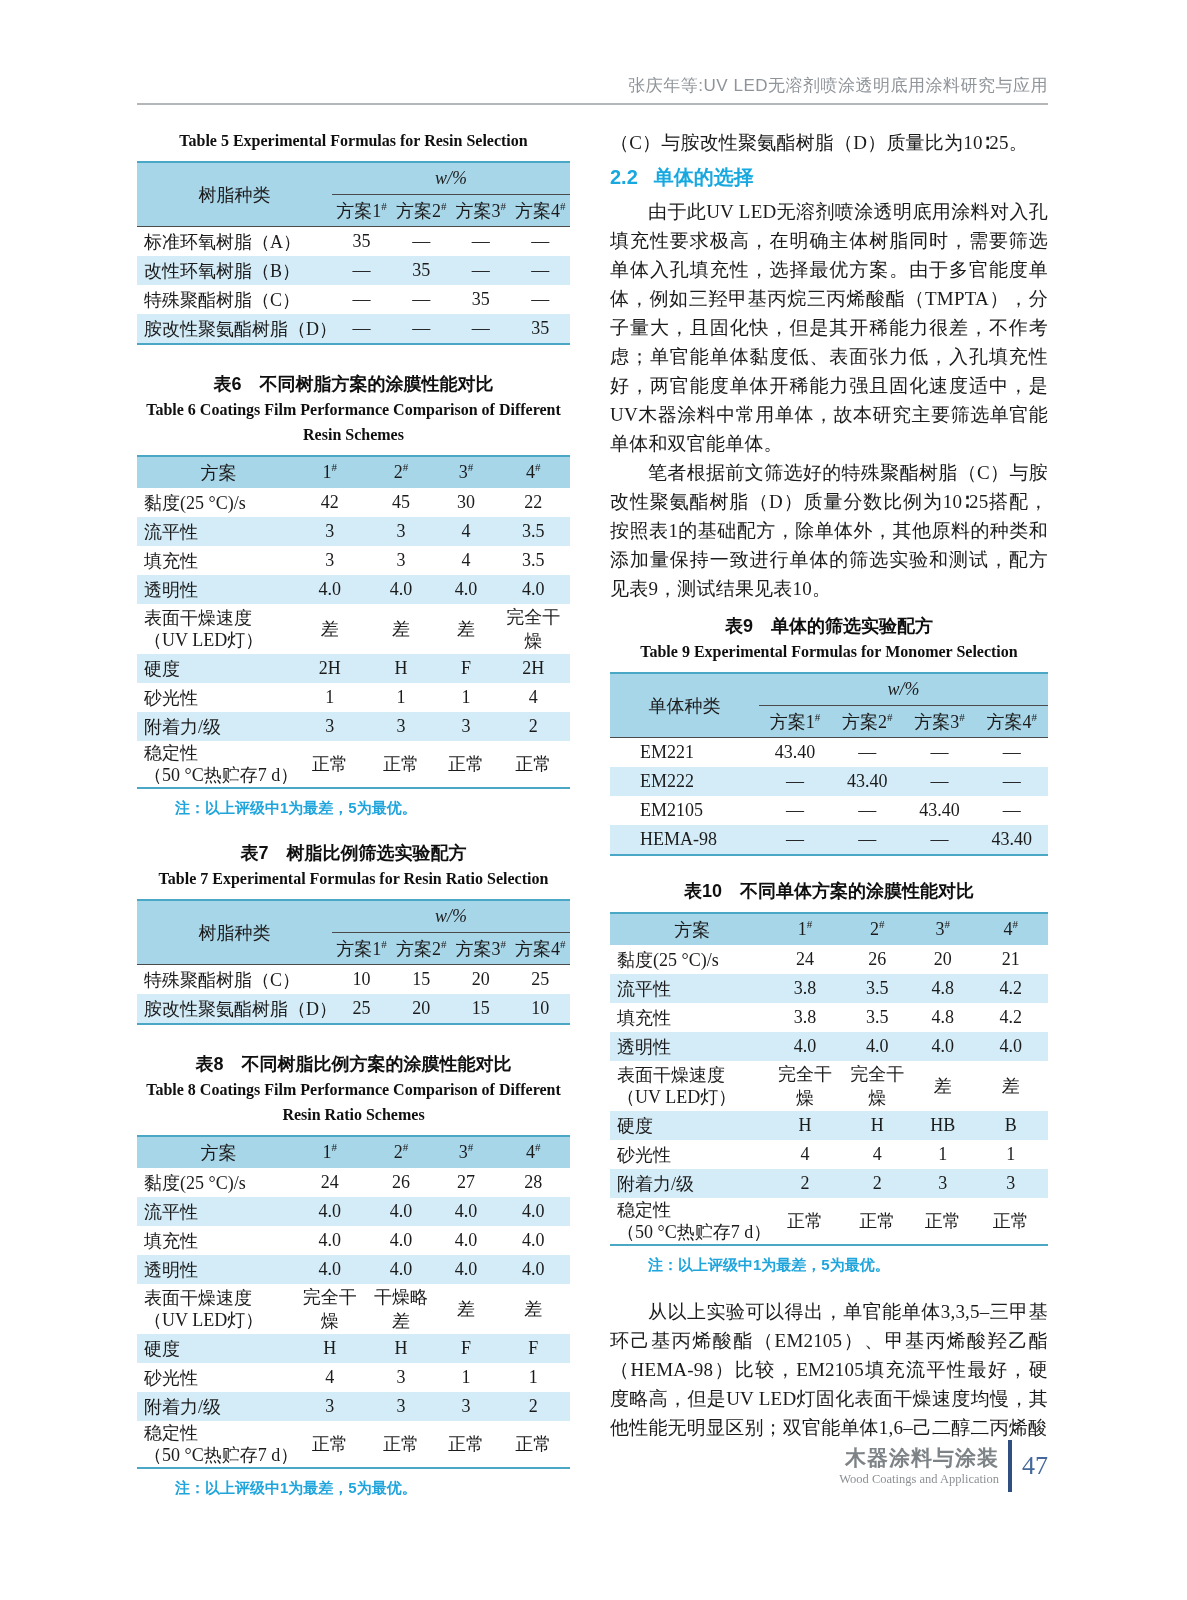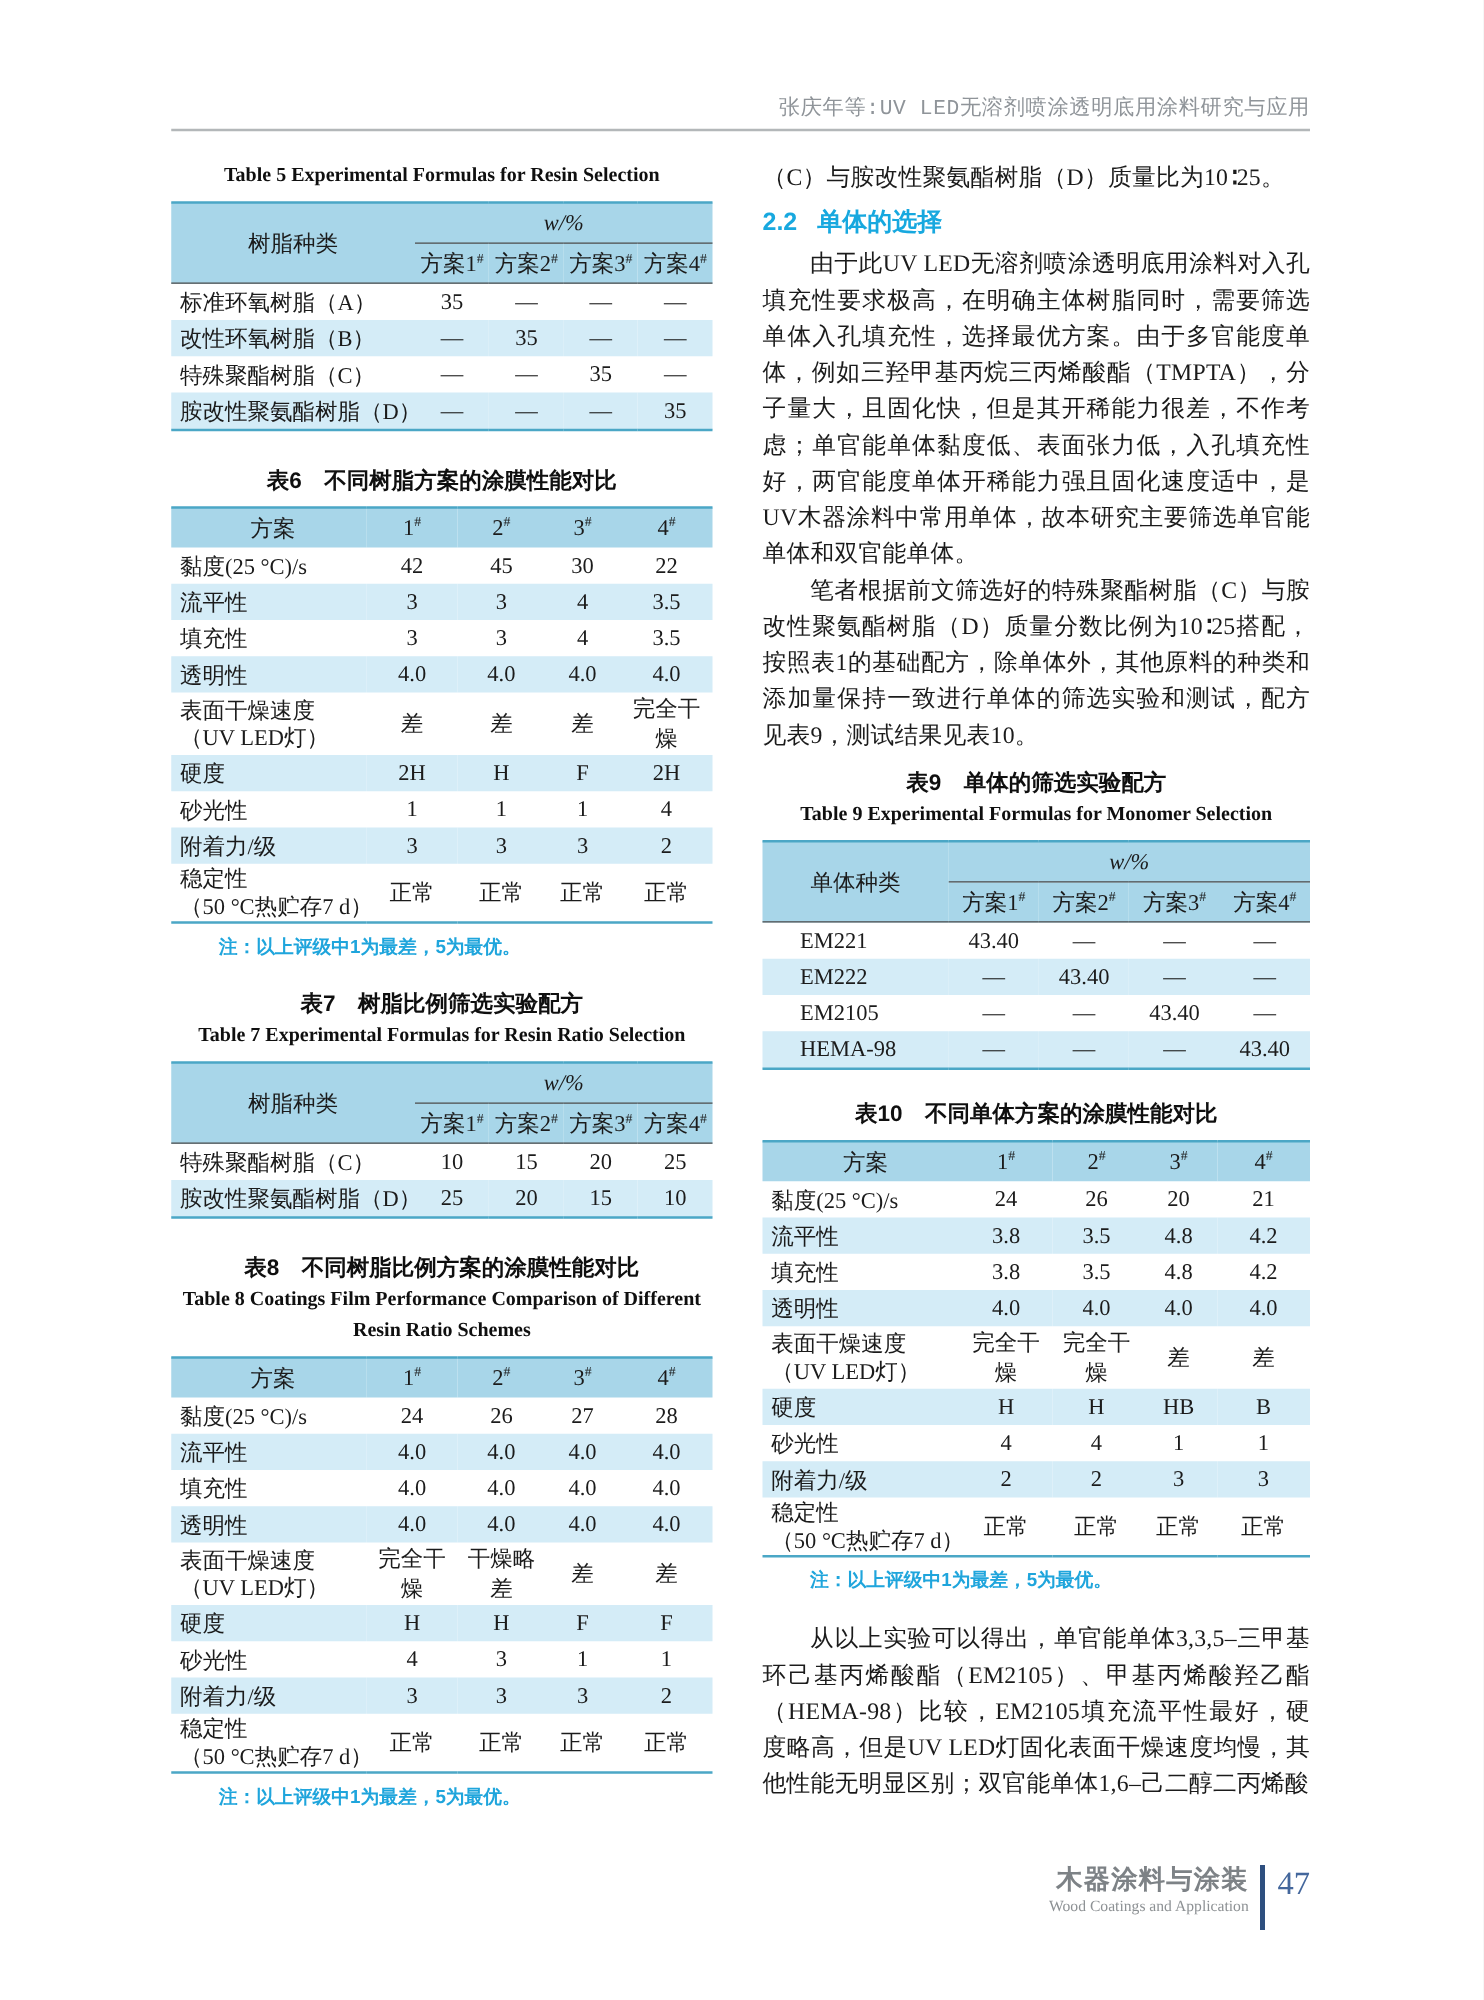--- a/index.html
+++ b/index.html
@@ -1,21 +1,21 @@
 <!DOCTYPE html>
 <html><head>
 <meta charset="utf-8">
 <style>
   html,body{margin:0;padding:0;background:#e9e9e9;}
   .page{position:relative;width:1187px;height:1600px;background:#ffffff;margin:0 auto;
         font-family:"Liberation Serif","DejaVu Serif",serif;color:#1b1b1b;overflow:hidden;}
 
   
   .running-head{position:absolute;top:74px;left:137px;width:911px;text-align:right;
-        font-family:Liberation Mono, monospace;font-size:17px;color:#8f9499;letter-spacing:.5px;}
+        font-family:Liberation Sans, sans-serif;font-size:17px;color:#8f9499;letter-spacing:.5px;}
   .head-rule{position:absolute;top:103px;left:137px;width:911px;height:2px;background:#b3b7b9;}
 
   
   .col-left{position:absolute;left:137px;top:128px;width:433px;}
   .col-right{position:absolute;left:610px;top:128px;width:438px;}
 
   
   .caption{text-align:center;margin:0 0 8px 0;}
   .caption-zh{font-family:"Liberation Sans","DejaVu Sans",sans-serif;font-weight:bold;
         font-size:18px;line-height:26px;color:#0f0f0f;}
@@ -51,21 +51,21 @@
   .para{font-size:19px;line-height:29px;text-align:justify;letter-spacing:.2px;margin:0;}
   .para.indent{text-indent:2em;}
   .section-head{display:flex;align-items:baseline;margin:7px 0 6px 0;
         font-family:"Liberation Sans","DejaVu Sans",sans-serif;font-weight:bold;
         font-size:20px;color:#17A8DF;}
   .section-num{margin-right:16px;}
 
   .gap-sm{height:10px;} .gap-md{height:22px;} .gap-lg{height:26px;}
 
   
-  .footer{position:absolute;top:1492px;right:139px;display:flex;}
+  .footer{position:absolute;top:1440px;right:139px;display:flex;align-items:center;}
   .footer-text{text-align:right;margin-right:9px;}
   .footer-zh{font-family:"Liberation Sans","DejaVu Sans",sans-serif;font-weight:bold;
         font-size:21px;line-height:24px;color:#7d8286;letter-spacing:1px;}
   .footer-en{font-size:12.5px;line-height:15px;color:#8d9194;margin-top:2px;}
   .footer-bar{width:4px;height:52px;background:#2E4F7F;margin-right:10px;}
   .footer-page{font-size:26px;color:#44679C;}
 </style>
 </head>
 <body>
 
@@ -128,20 +128,21 @@
               <td class="val">—</td>
               <td class="val">35</td>
             </tr>
           </tbody>
         </table>
       </div>
 
     <div class="gap-lg"></div>
     <div class="caption">
       <div class="caption-zh">表6　不同树脂方案的涂膜性能对比</div>
+      <div class="caption-en">Table 6   Coatings Film Performance Comparison of Different Resin Schemes</div>
     </div>
     <div>
         <table class="dtable t-perf">
           <colgroup>
             <col class="c0">
             <col class="c1">
             <col class="c2">
             <col class="c3">
             <col class="c4">
           </colgroup>

